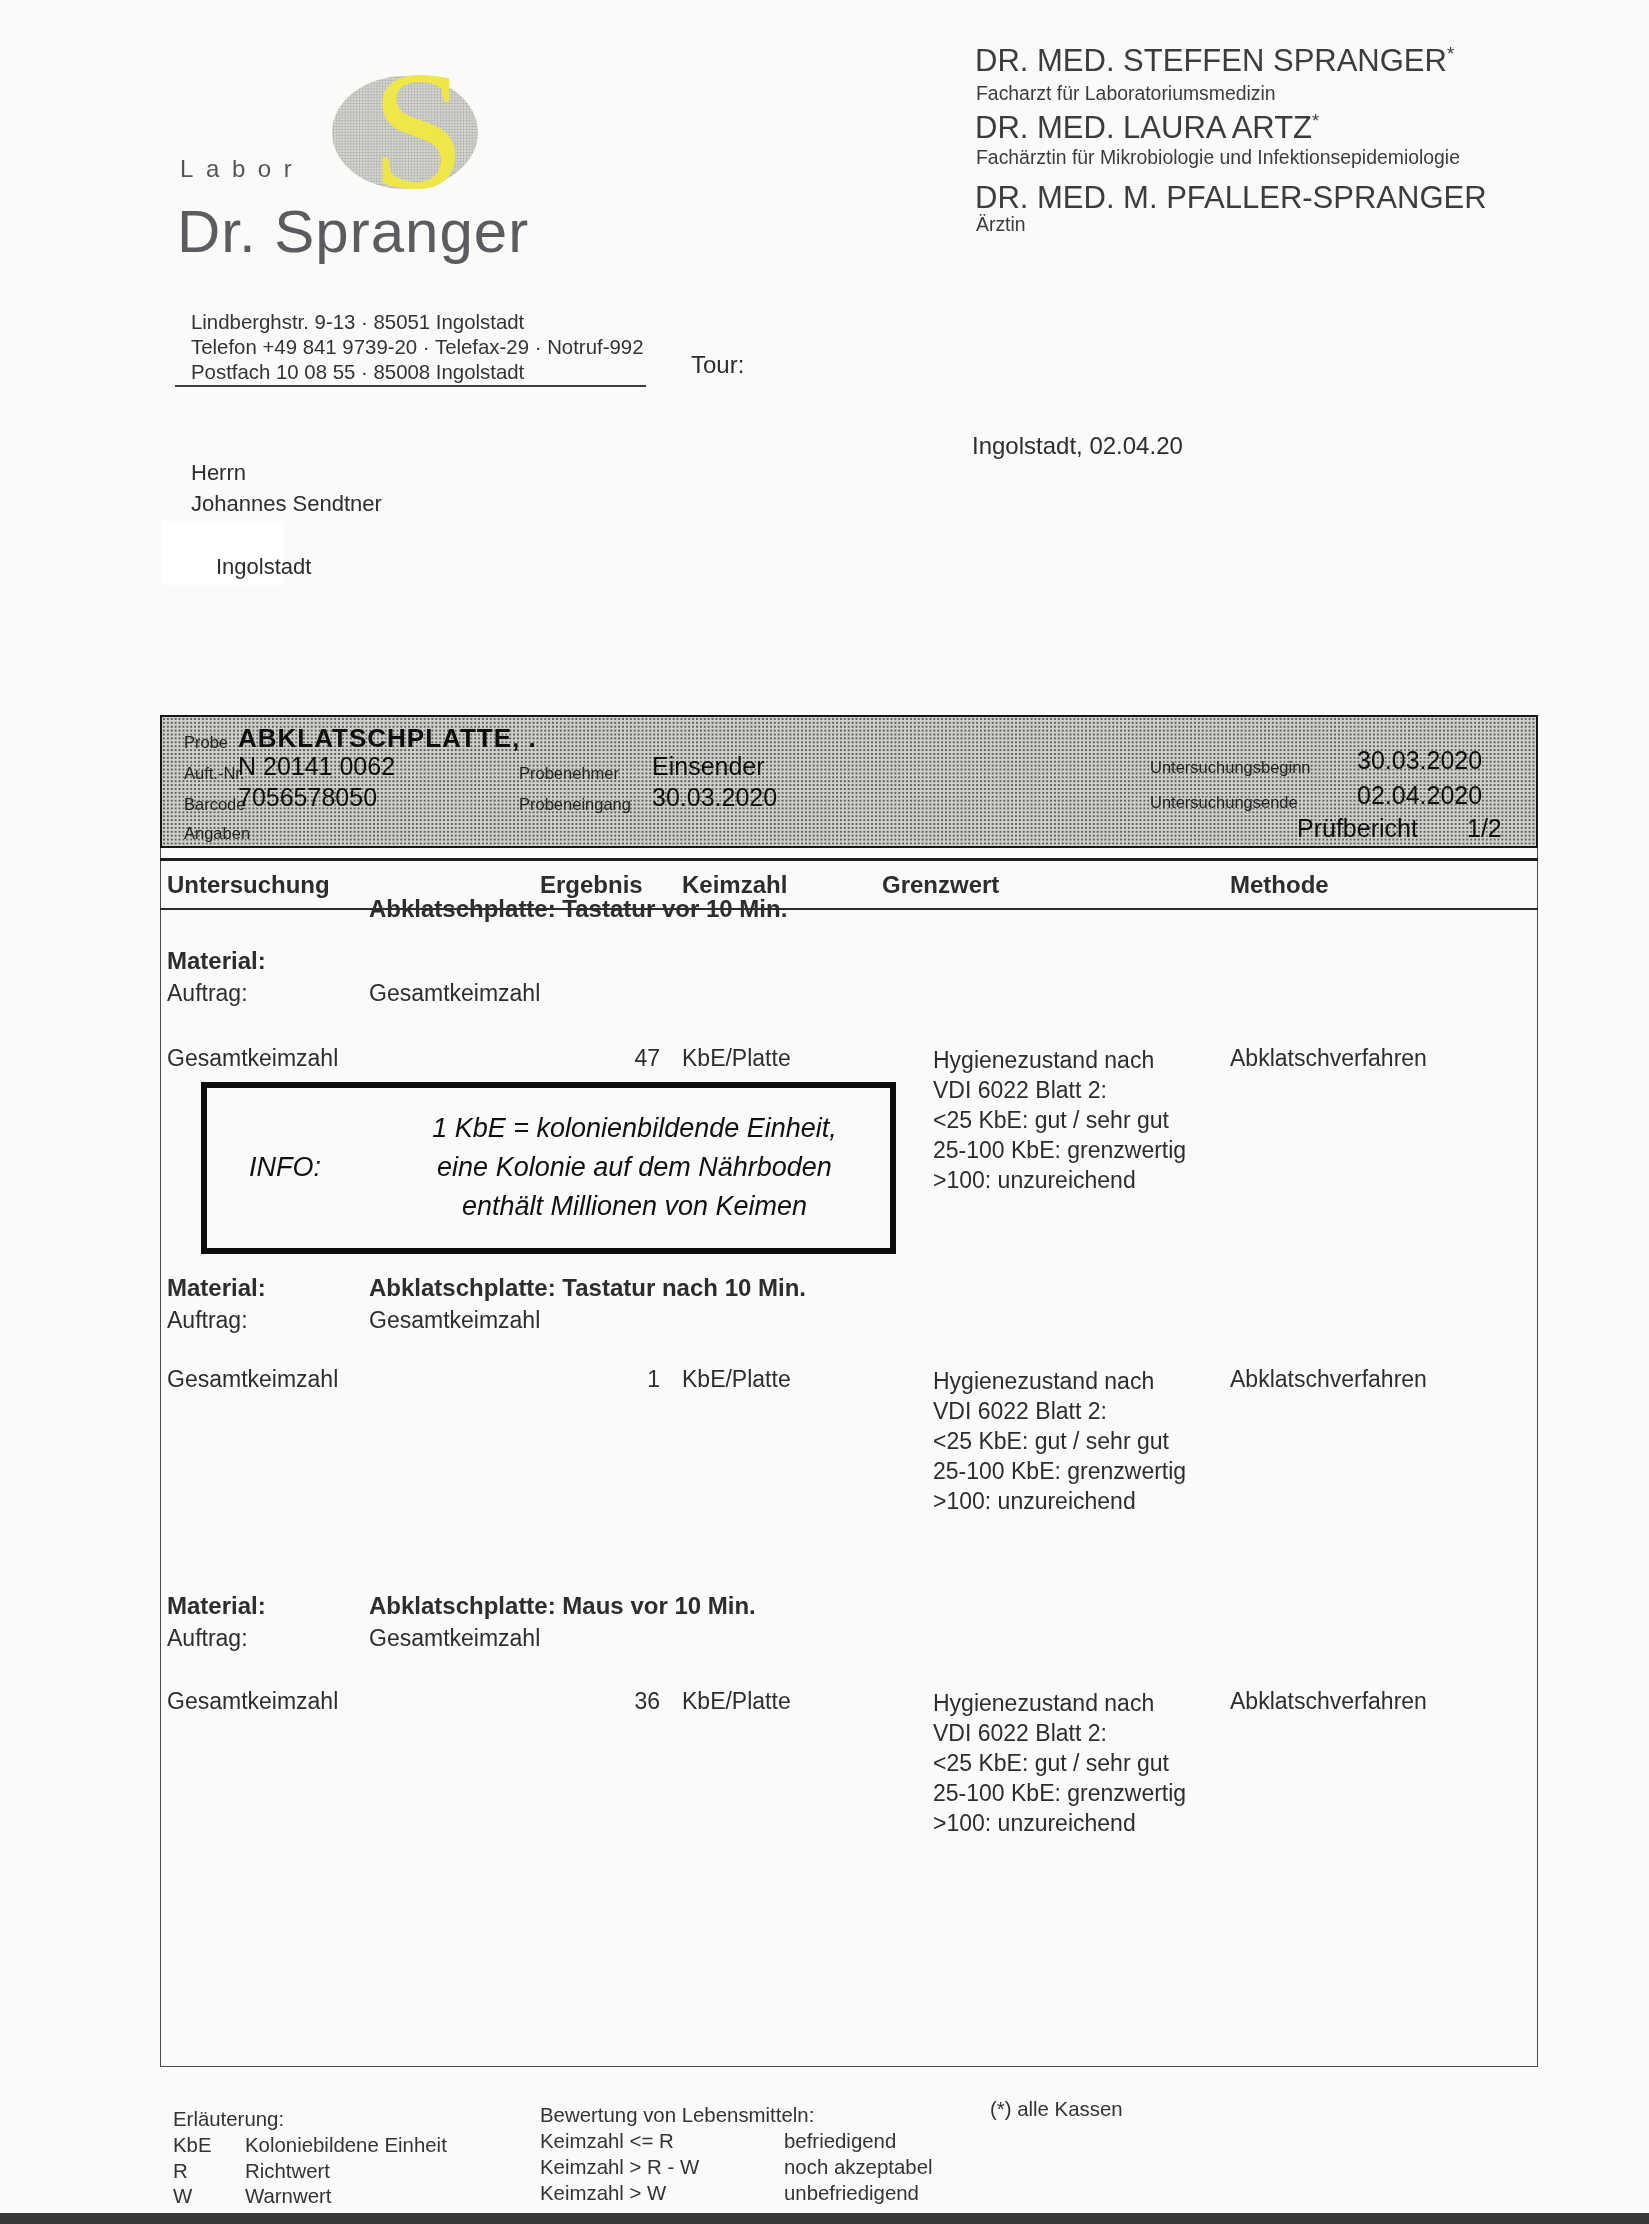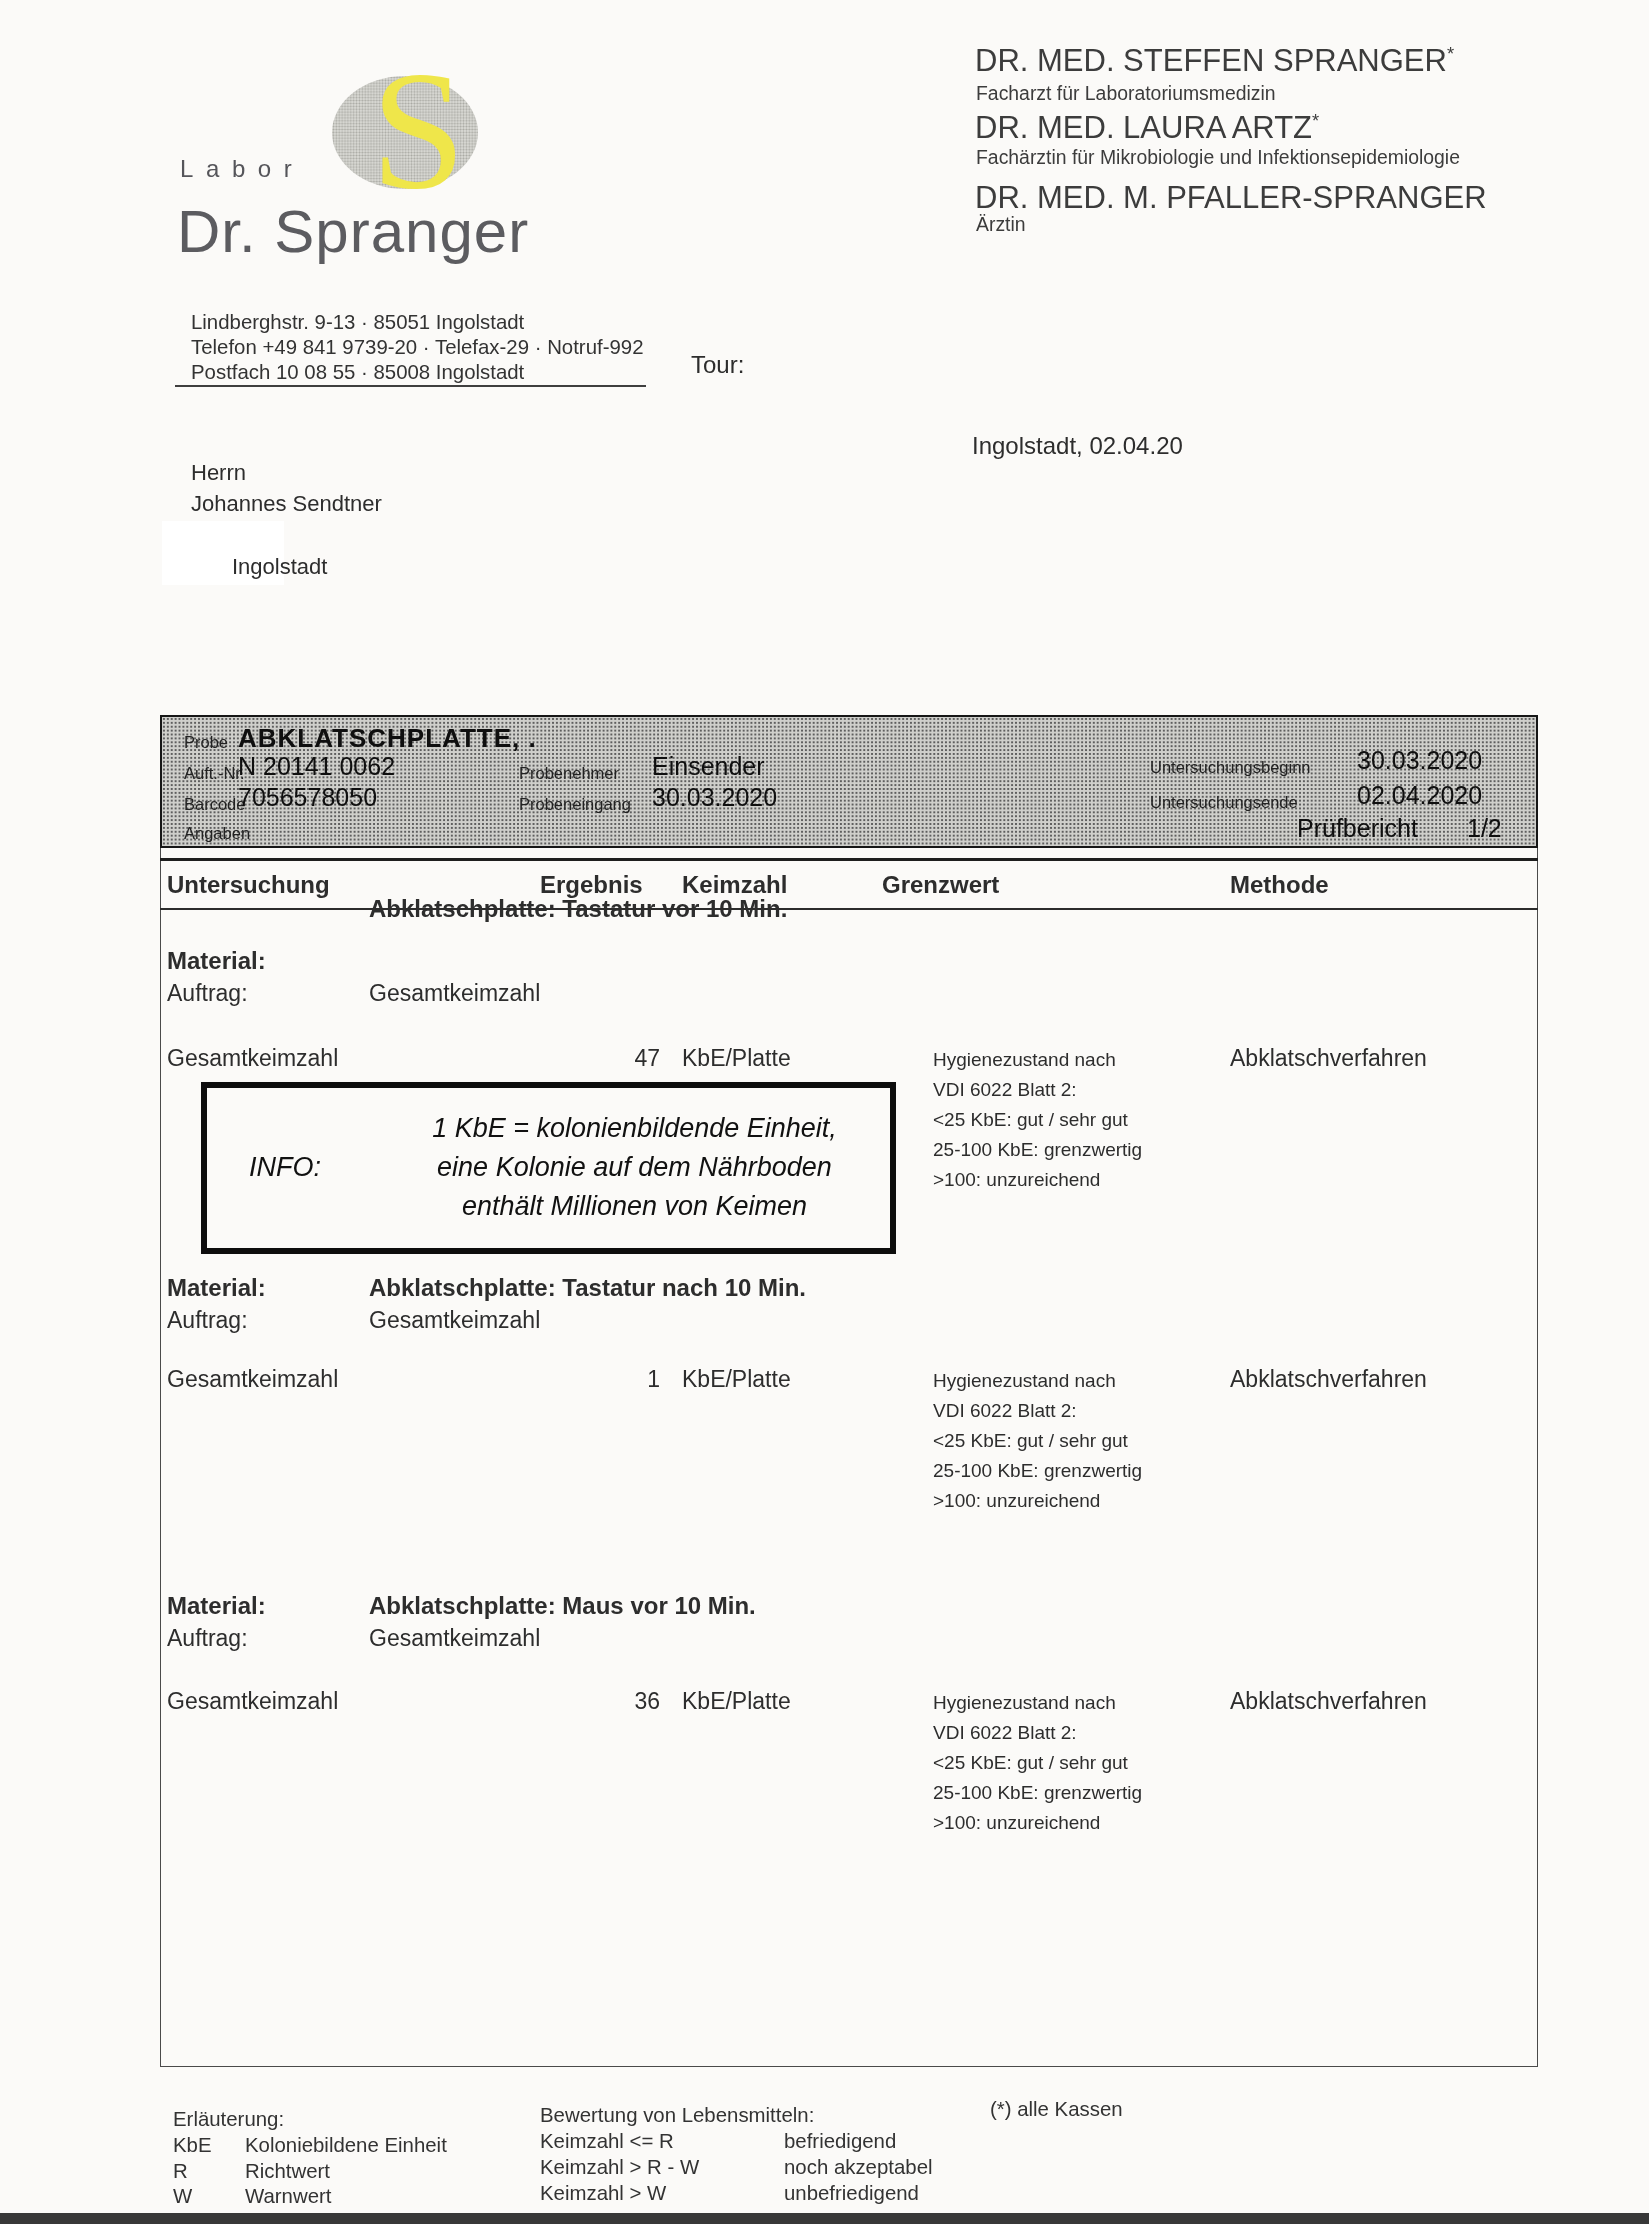--- a/index.html
+++ b/index.html
@@ -46,21 +46,21 @@
   .table-frame{
     position:absolute;left:160px;top:848px;width:1378px;height:1219px;
     box-sizing:border-box;
     border-left:1.9px solid #4a4a4a;border-right:1.9px solid #4a4a4a;border-bottom:1.9px solid #4a4a4a;
   }
   .info-box{
     position:absolute;left:201px;top:1082px;width:695px;height:172px;
     box-sizing:border-box;border:6.8px solid #0d0d0d;background:#fbfaf8;
   }
   .info-italic{font-style:italic;font-size:27px;color:#111;}
-  .grenz{line-height:30px;font-size:19px;}
+  .grenz{line-height:30px;font-size:23px;}
   .foot{font-size:20.4px;color:#333;}
   .scan-bar{position:absolute;left:0;top:2213px;width:1650px;height:10.7px;background:#383838;}
 </style>
 </head>
 <body>
 
 <div class="page">
 
   <div class="logo-ellipse"></div>
   <div class="logo-s">S</div>
@@ -76,21 +76,21 @@
 
   <div class="abs addr" style="left:191px;top:311px">Lindberghstr. 9-13 · 85051 Ingolstadt</div>
   <div class="abs addr" style="left:191px;top:336px">Telefon +49 841 9739-20 · Telefax-29 · Notruf-992</div>
   <div class="abs addr" style="left:191px;top:361px">Postfach 10 08 55 · 85008 Ingolstadt</div>
   <div class="rule" style="left:175px;top:385px;width:471px;height:1.9px"></div>
   <div class="abs t25" style="left:691px;top:351px">Tour:</div>
 
   <div class="abs t22" style="left:191px;top:460px">Herrn</div>
   <div class="abs t22" style="left:191px;top:491px">Johannes Sendtner</div>
   <div class="abs" style="left:162px;top:521px;width:122px;height:64px;background:#ffffff"></div>
-  <div class="abs t22" style="left:232px;top:554px">Ingolstadt</div>
+  <div class="abs t22" style="left:216px;top:554px">Ingolstadt</div>
 
   <div class="abs t25" style="left:972px;top:432px">Ingolstadt, 02.04.20</div>
 
   <div class="band">
     <div class="abs lbl" style="left:22px;top:15.5px">Probe</div>
     <div class="abs valb" style="left:76px;top:5.8px">ABKLATSCHPLATTE, .</div>
     <div class="abs lbl" style="left:22px;top:47px">Auft.-Nr.</div>
     <div class="abs val" style="left:76px;top:35px">N 20141 0062</div>
     <div class="abs lbl" style="left:22px;top:78px">Barcode</div>
     <div class="abs val" style="left:76px;top:66px">7056578050</div>

